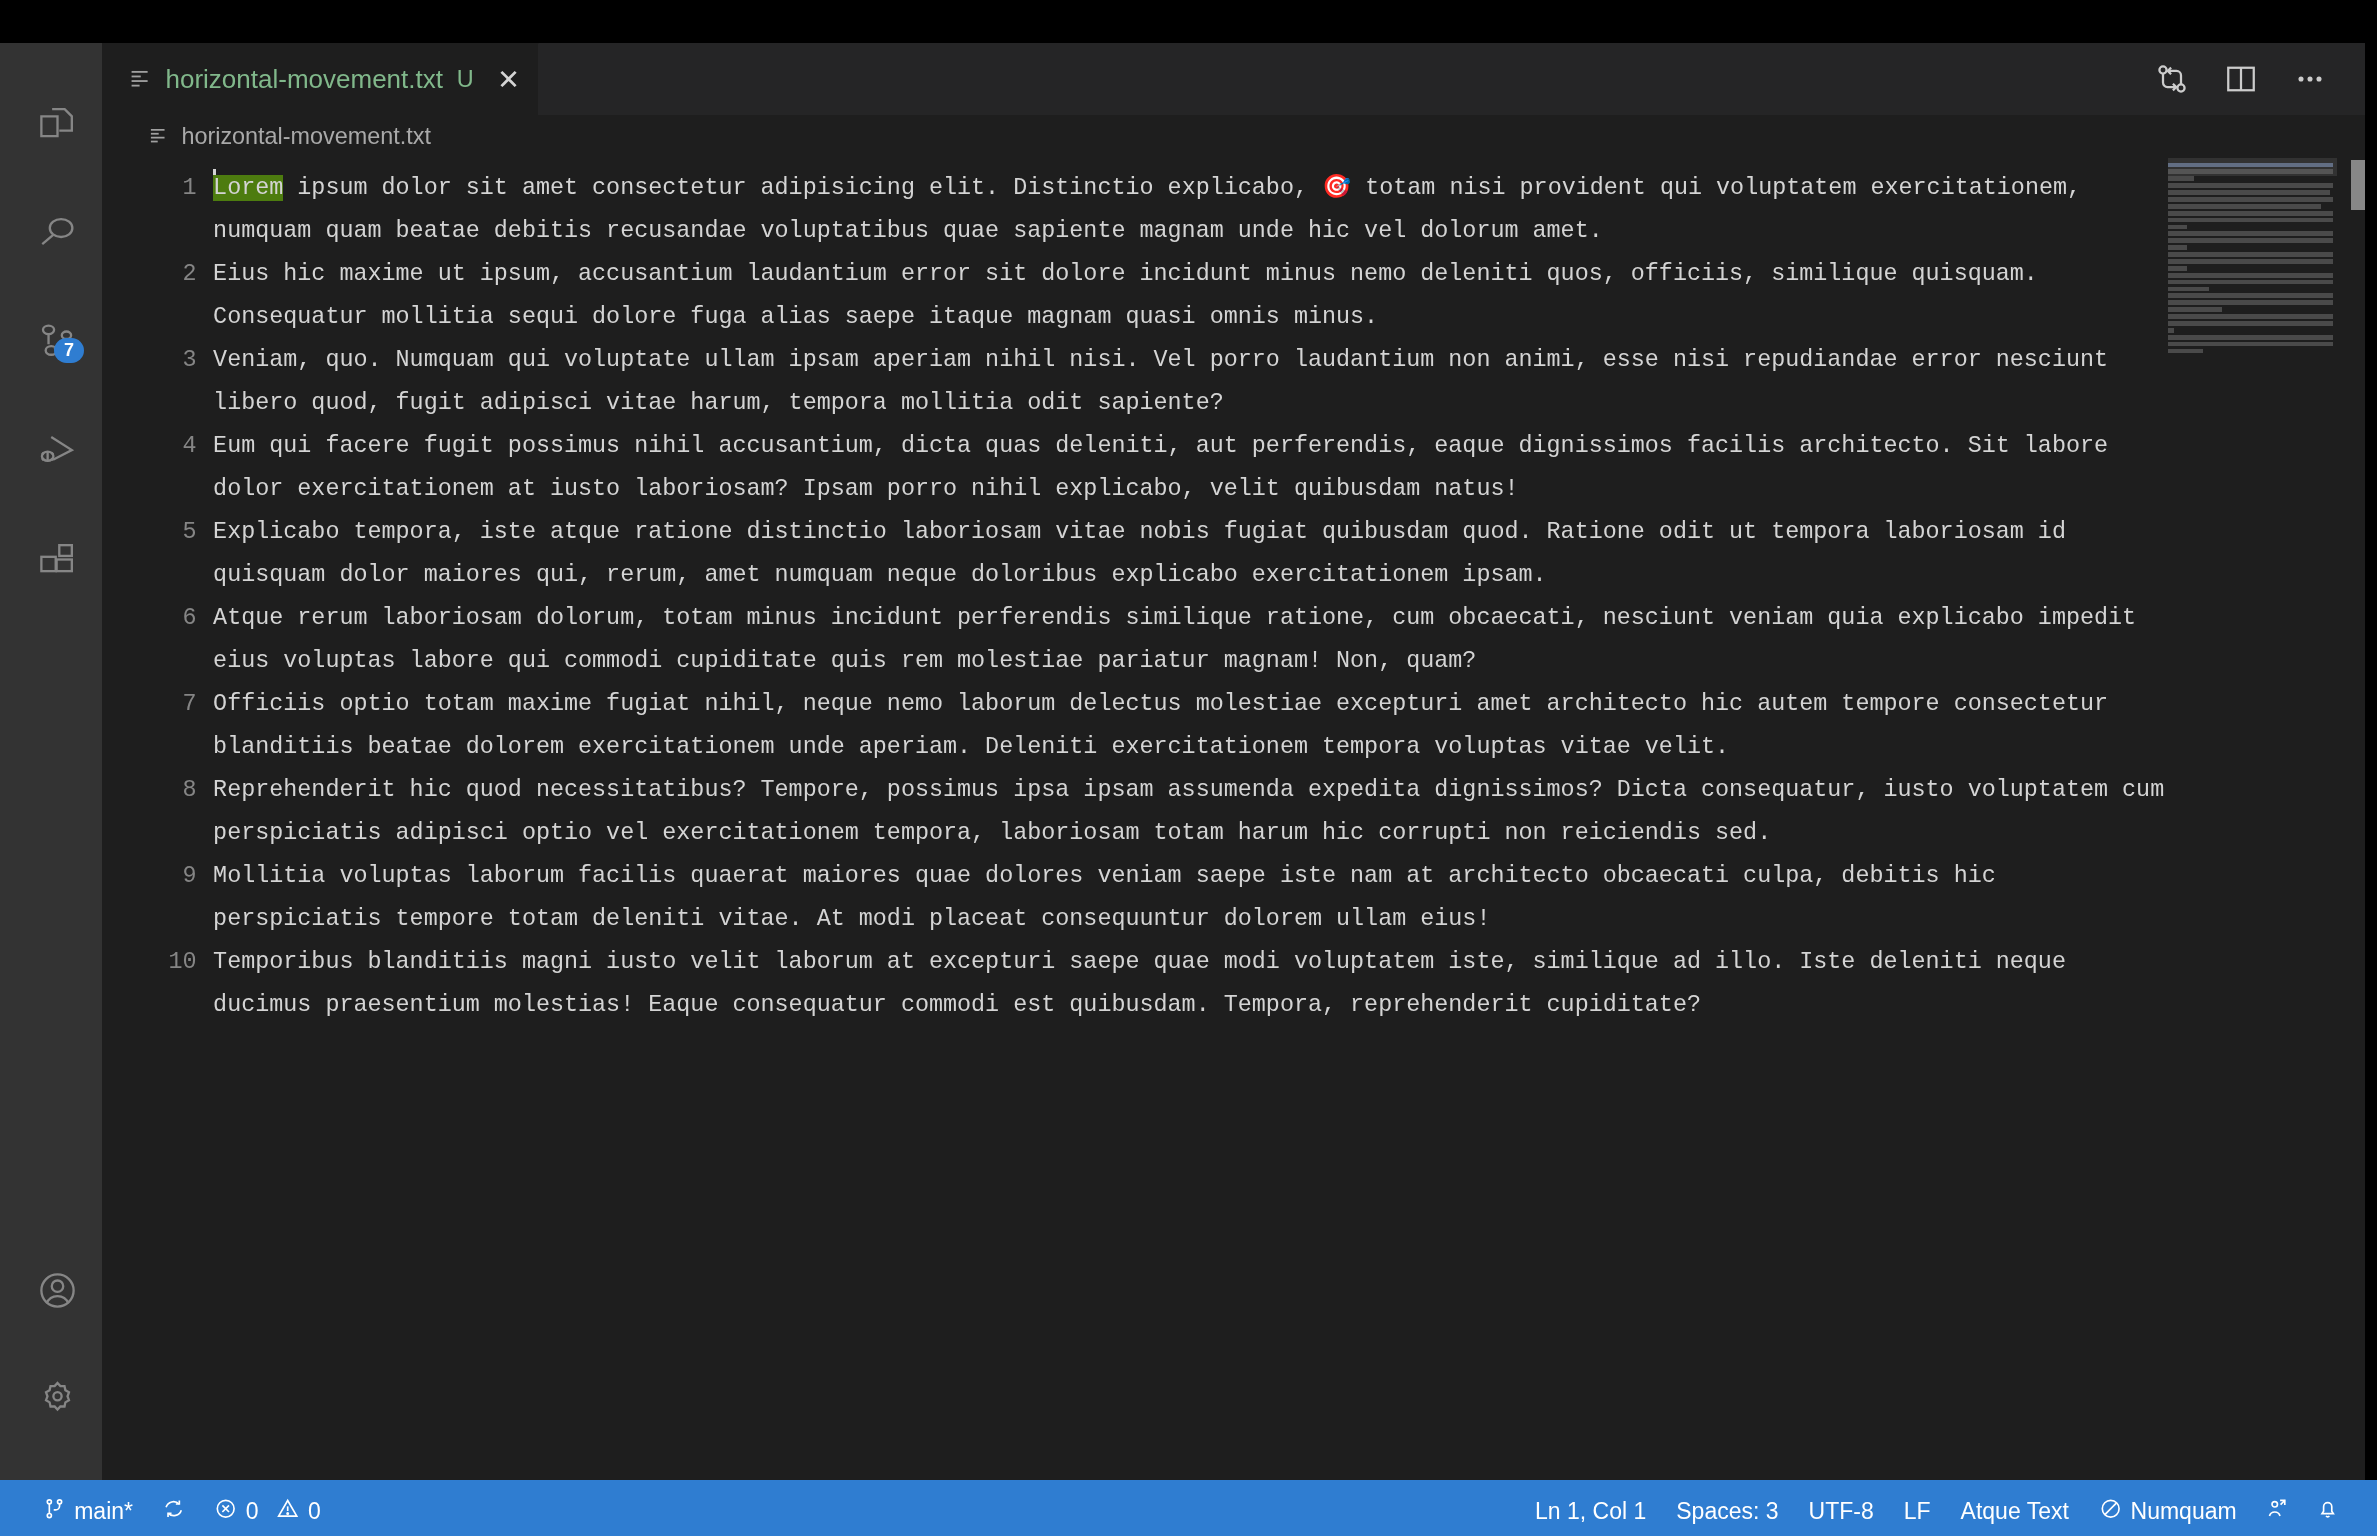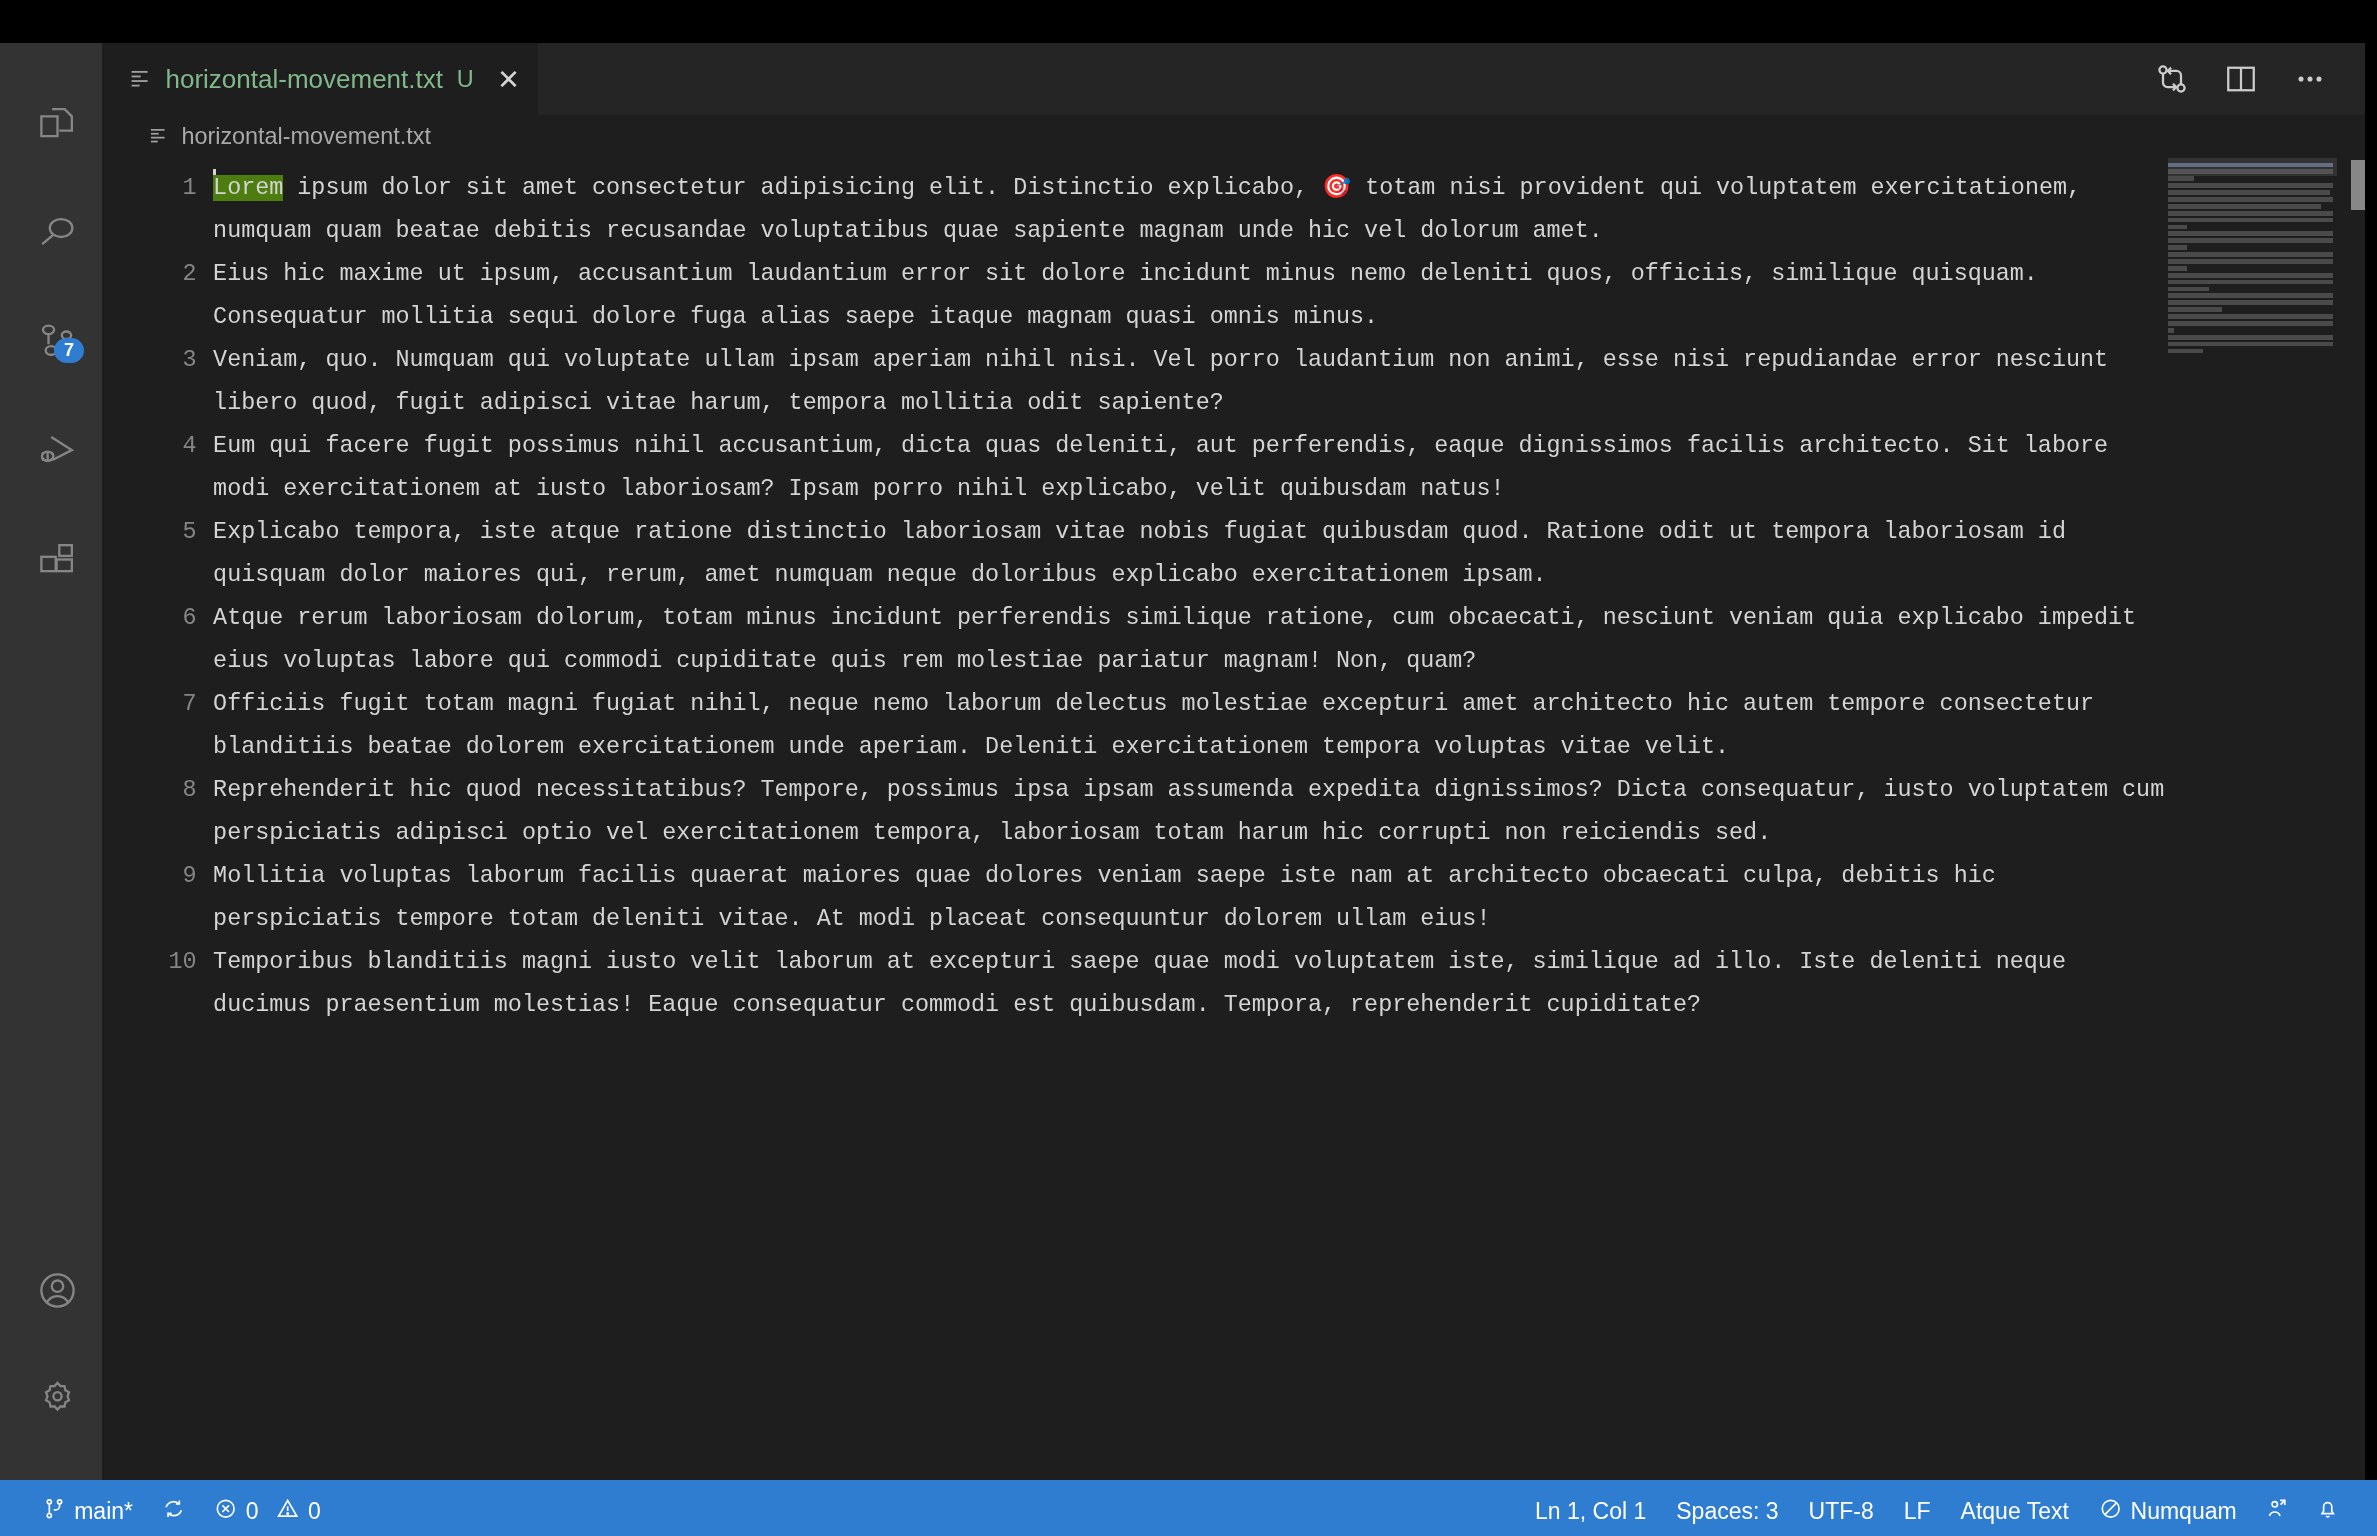--- a/index.html
+++ b/index.html
@@ -343,33 +343,33 @@
         <div class="code-row">
           <div class="gutter">2</div>
           <div class="code-text">Eius hic maxime ut ipsum, accusantium laudantium error sit dolore incidunt minus nemo deleniti quos, officiis, similique quisquam. Consequatur mollitia sequi dolore fuga alias saepe itaque magnam quasi omnis minus.</div>
         </div>
         <div class="code-row">
           <div class="gutter">3</div>
           <div class="code-text">Veniam, quo. Numquam qui voluptate ullam ipsam aperiam nihil nisi. Vel porro laudantium non animi, esse nisi repudiandae error nesciunt libero quod, fugit adipisci vitae harum, tempora mollitia odit sapiente?</div>
         </div>
         <div class="code-row">
           <div class="gutter">4</div>
-          <div class="code-text">Eum qui facere fugit possimus nihil accusantium, dicta quas deleniti, aut perferendis, eaque dignissimos facilis architecto. Sit labore modi exercitationem at iusto laboriosam? Ipsam porro nihil explicabo, velit quibusdam natus!</div>
+          <div class="code-text">Eum qui facere fugit possimus nihil accusantium, dicta quas deleniti, aut perferendis, eaque dignissimos facilis architecto. Sit labore dolor exercitationem at iusto laboriosam? Ipsam porro nihil explicabo, velit quibusdam natus!</div>
         </div>
         <div class="code-row">
           <div class="gutter">5</div>
           <div class="code-text">Explicabo tempora, iste atque ratione distinctio laboriosam vitae nobis fugiat quibusdam quod. Ratione odit ut tempora laboriosam id quisquam dolor maiores qui, rerum, amet numquam neque doloribus explicabo exercitationem ipsam.</div>
         </div>
         <div class="code-row">
           <div class="gutter">6</div>
           <div class="code-text">Atque rerum laboriosam dolorum, totam minus incidunt perferendis similique ratione, cum obcaecati, nesciunt veniam quia explicabo impedit eius voluptas labore qui commodi cupiditate quis rem molestiae pariatur magnam! Non, quam?</div>
         </div>
         <div class="code-row">
           <div class="gutter">7</div>
-          <div class="code-text">Officiis fugit totam magni fugiat nihil, neque nemo laborum delectus molestiae excepturi amet architecto hic autem tempore consectetur blanditiis beatae dolorem exercitationem unde aperiam. Deleniti exercitationem tempora voluptas vitae velit.</div>
+          <div class="code-text">Officiis optio totam maxime fugiat nihil, neque nemo laborum delectus molestiae excepturi amet architecto hic autem tempore consectetur blanditiis beatae dolorem exercitationem unde aperiam. Deleniti exercitationem tempora voluptas vitae velit.</div>
         </div>
         <div class="code-row">
           <div class="gutter">8</div>
           <div class="code-text">Reprehenderit hic quod necessitatibus? Tempore, possimus ipsa ipsam assumenda expedita dignissimos? Dicta consequatur, iusto voluptatem cum perspiciatis adipisci optio vel exercitationem tempora, laboriosam totam harum hic corrupti non reiciendis sed.</div>
         </div>
         <div class="code-row">
           <div class="gutter">9</div>
           <div class="code-text">Mollitia voluptas laborum facilis quaerat maiores quae dolores veniam saepe iste nam at architecto obcaecati culpa, debitis hic perspiciatis tempore totam deleniti vitae. At modi placeat consequuntur dolorem ullam eius!</div>
         </div>
         <div class="code-row">

